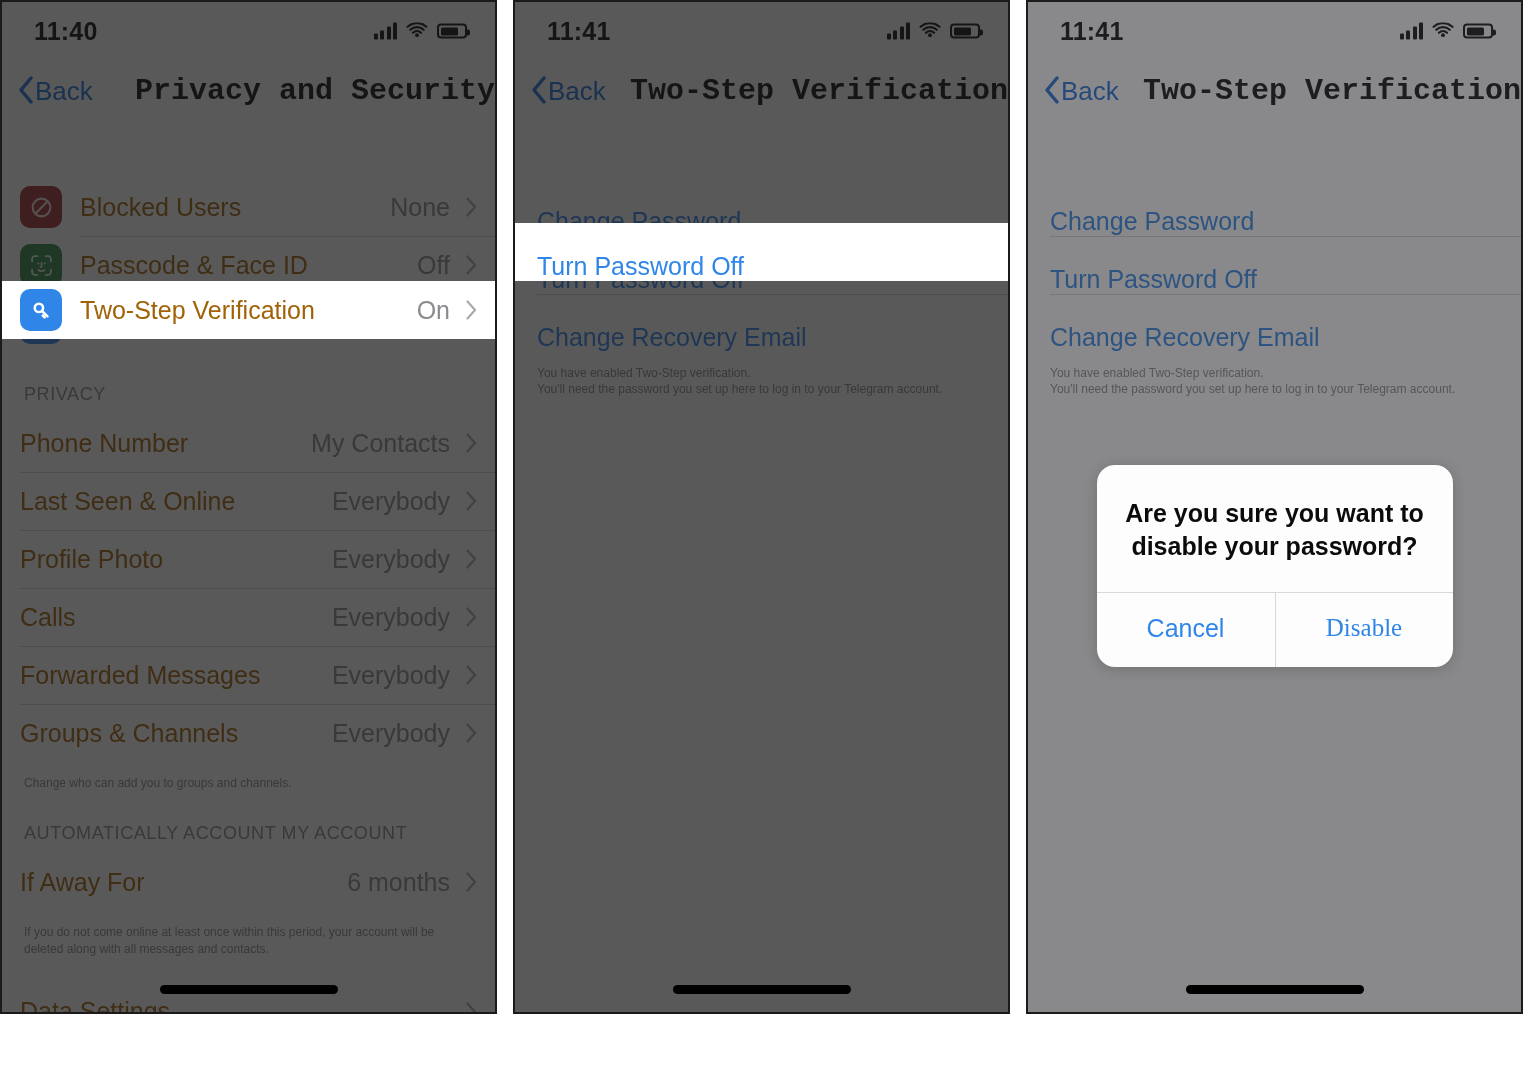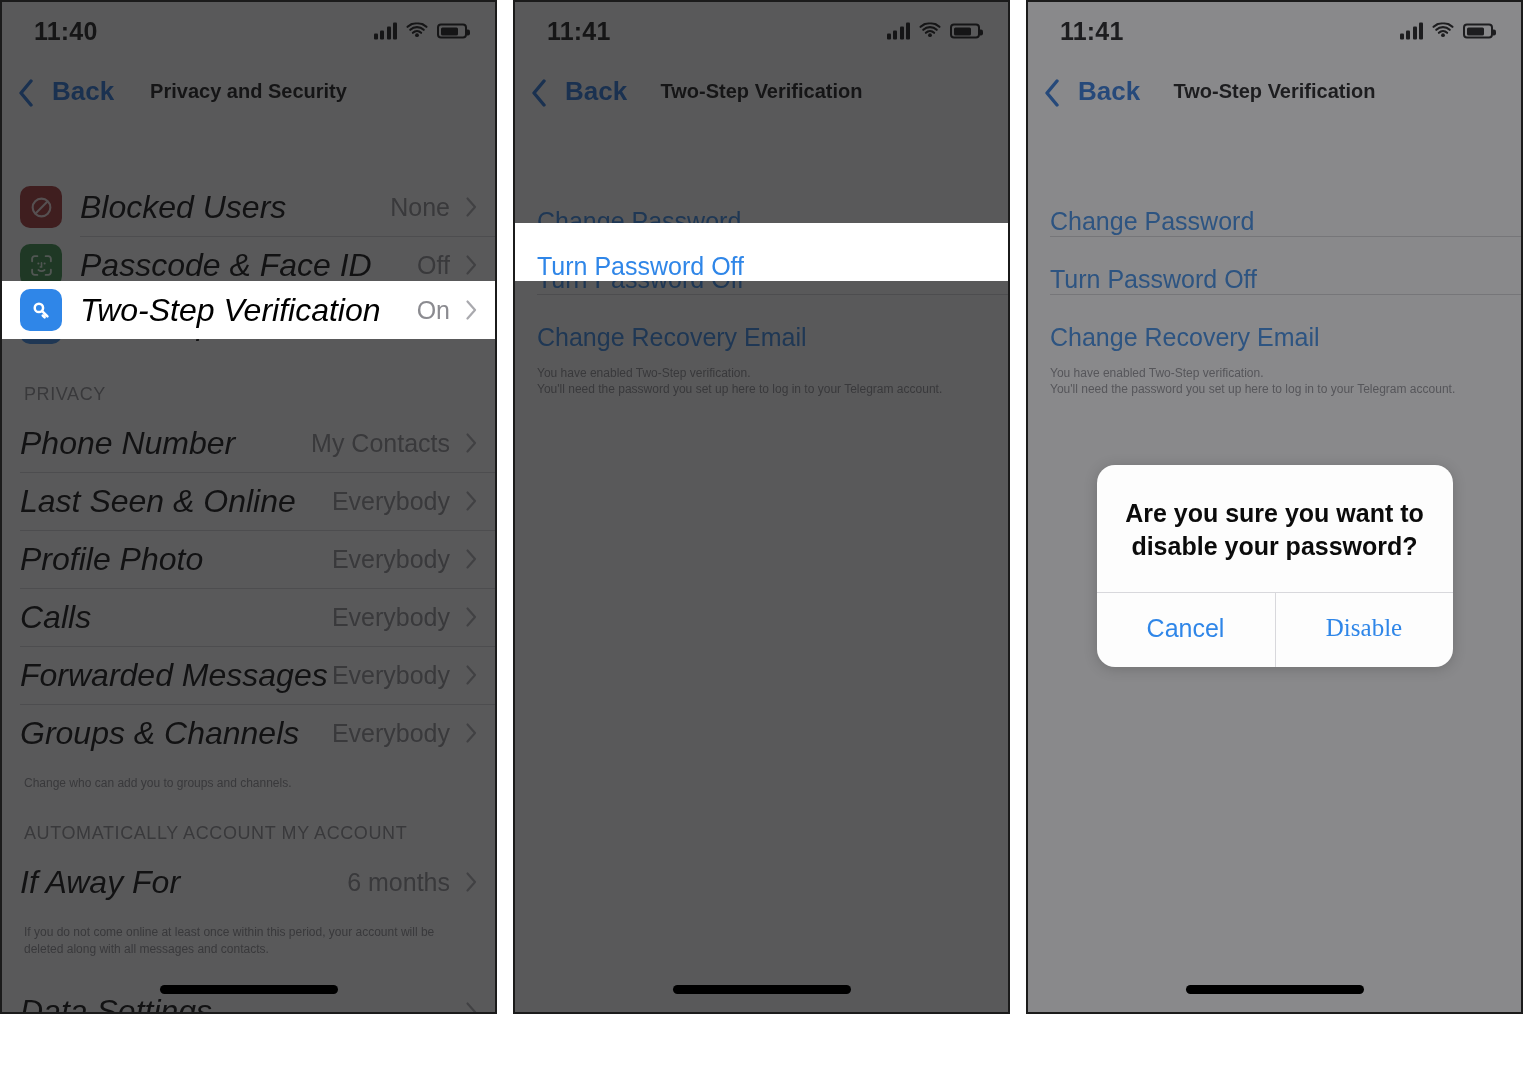--- a/index.html
+++ b/index.html
@@ -60,30 +60,30 @@
   }
   .battery .fill { height:100%; width:78%; background:#0b0b0b; border-radius:1.5px; }
 
   .navbar {
     height: 62px; position: relative;
     display: flex; align-items: center;
     padding: 0 16px;
     background: transparent;
   }
   .back-btn {
-    display: flex; align-items: flex-end; gap: 18px;
+    display: flex; align-items: flex-start; gap: 1px;
     color: #1e6fd9; font-size: 26px;
     cursor: pointer;
-    font-weight: bold;
   }
   .chev-back { width: 16px; height: 28px; display:block; }
   .nav-title {
-    position: absolute; left: 0; right: 0; text-align: center;
-    font-size: 20px; font-weight: bold; color: #0b0b0b;
+    position: absolute; left: 0; right: 0; text-align: right;
+    font-size: 30px; font-weight: bold; color: #0b0b0b;
     pointer-events: none;
+    font-family: Liberation Mono, monospace;
   }
 
   .group-gap { height: 56px; background: transparent; }
   .list { background: #ffffff; }
   .row {
     height: 58px;
     display: flex; align-items: center;
     padding-left: 18px; padding-right: 18px;
     position: relative;
     background: #ffffff;
@@ -91,21 +91,21 @@
   .row + .row::before {
     content:""; position:absolute; left: 18px; right: 0; top: 0;
     height: 1px; background: #d3d3d6;
   }
   .row.has-icon + .row.has-icon::before { left: 78px; }
   .app-icon {
     width: 42px; height: 42px; border-radius: 10px;
     margin-right: 18px; flex: 0 0 auto;
     display: flex; align-items: center; justify-content: center;
   }
-  .row-label { font-size: 32px; color: #000000; flex: 1 1 auto; font-style: italic; }
+  .row-label { font-size: 25px; color: #a16207; flex: 1 1 auto; }
   .row-value { font-size: 25px; color: #8b8b90; margin-right: 16px; }
   .chev-right { width: 11px; height: 20px; flex: 0 0 auto; }
   .link-row {
     height: 58px; display:flex; align-items:flex-end;
     padding-left: 22px; background:#ffffff; position: relative;
     font-size: 25px; color: #2f86e8;
   }
   .link-row + .link-row::before {
     content:""; position:absolute; left: 22px; right: 0; top: 0;
     height: 1px; background: #d3d3d6;

